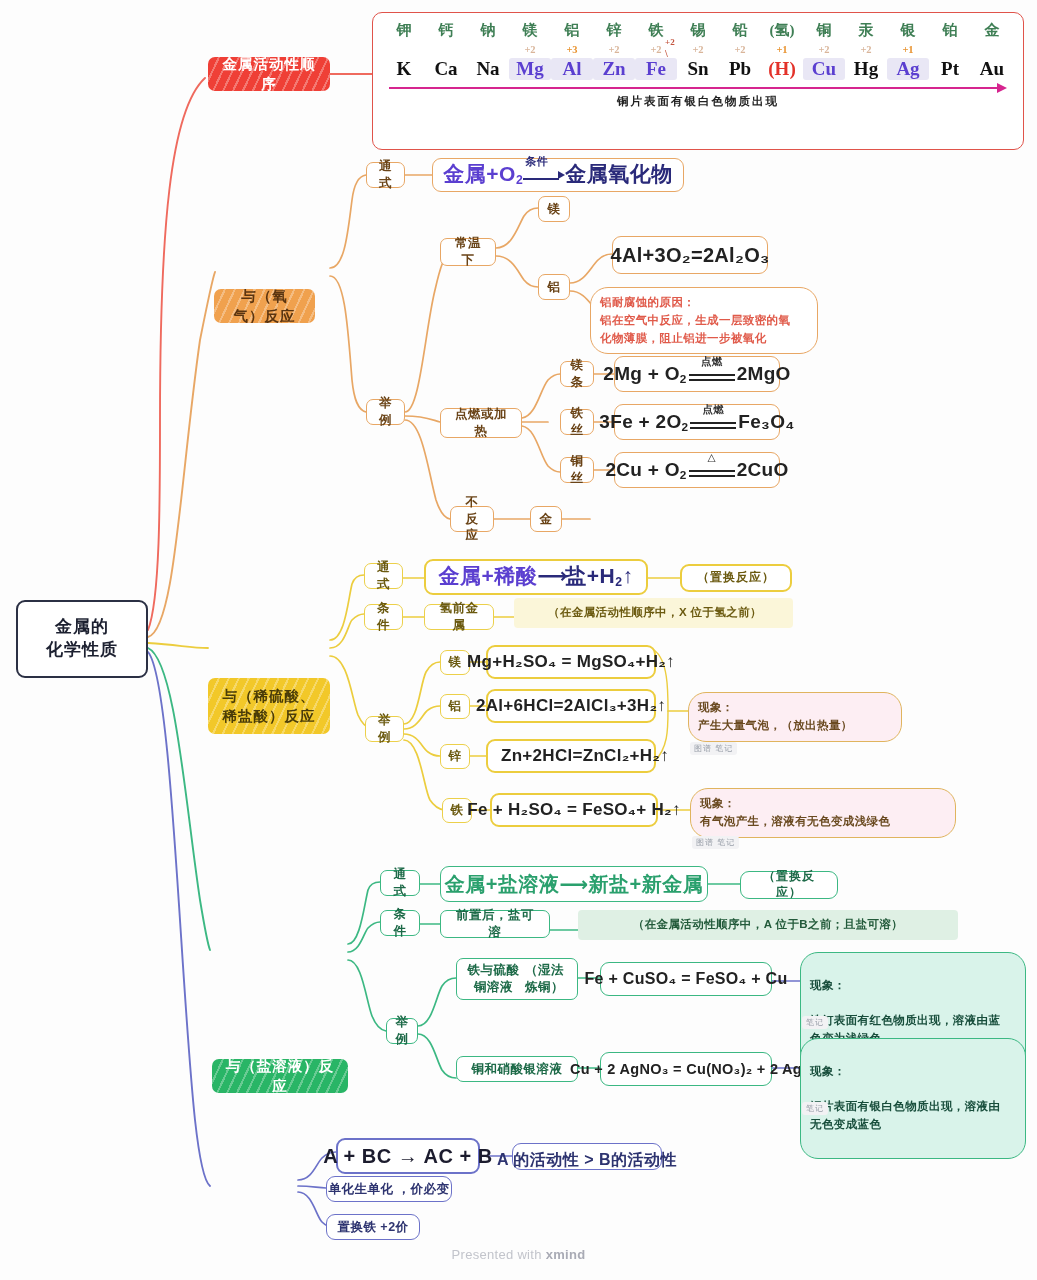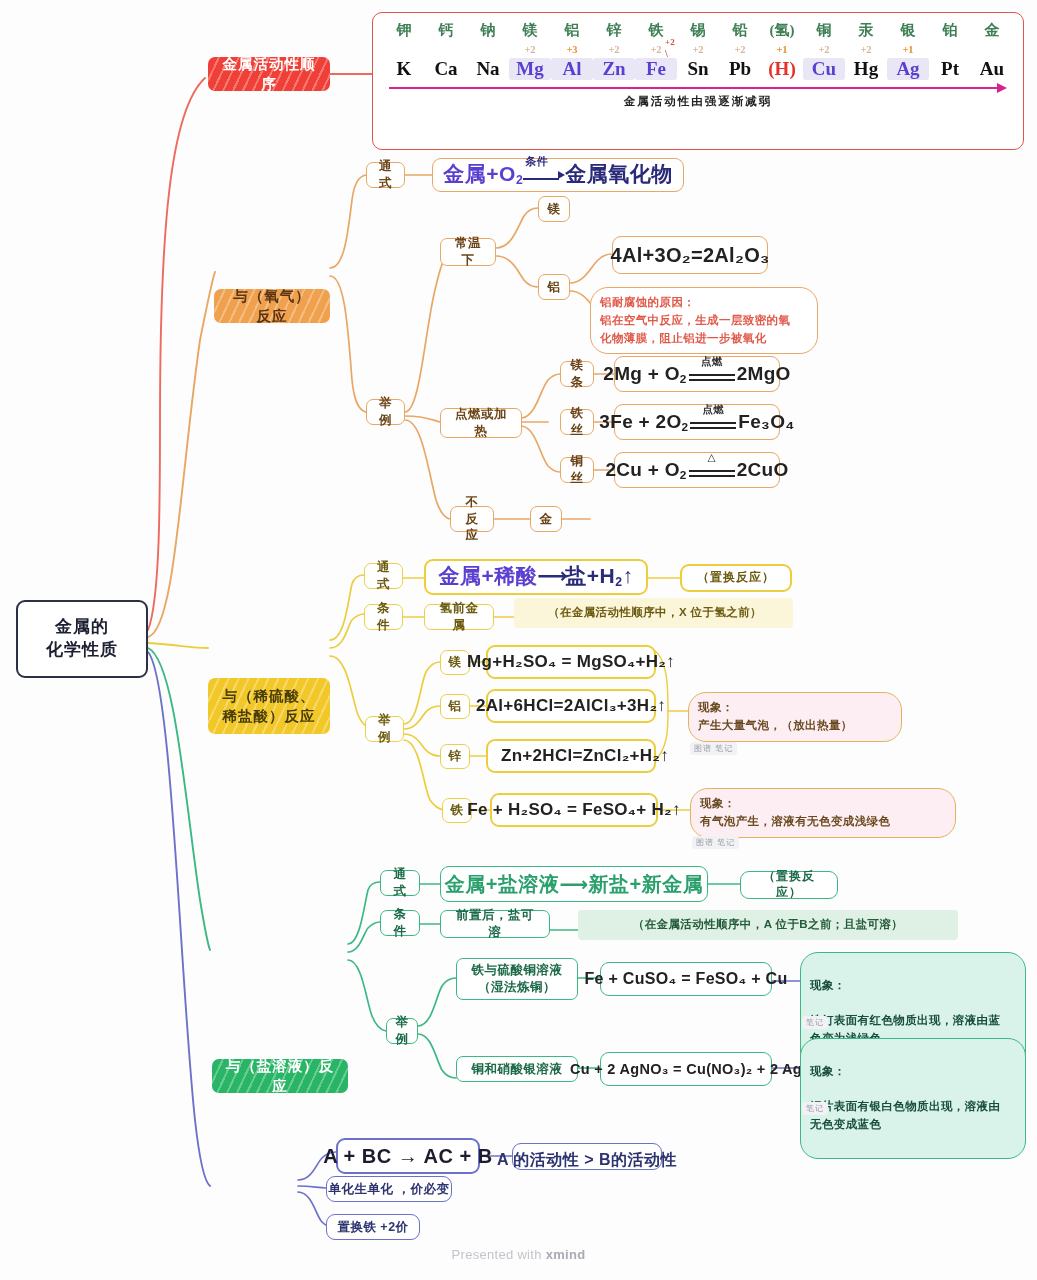--- a/index.html
+++ b/index.html
@@ -260,24 +260,24 @@
       <div class="cell">Hg</div>
       <div class="cell hl">Ag</div>
       <div class="cell">Pt</div>
       <div class="cell">Au</div>
     </div>
 
     <div class="arrowline">
       <div class="bar"></div>
         <div class="tip"></div>
     </div>
-    <div class="act-caption">金属活动性由强逐渐减弱</div>
-  </div>
-
-  <div class="node chip chip-orange" style="left:214px;top:255px;width:116px;height:34px;">
+    <div class="act-caption">铜片表面有银白色物质出现</div>
+  </div>
+
+  <div class="node chip chip-orange" style="left:214px;top:255px;width:101px;height:34px;">
     <span>与（氧气）反应</span>
   </div>
 
   <div class="node pill o" style="left:366px;top:162px;width:39px;height:26px;">
     <span>通式</span>
   </div>
 
   <div class="node fbox o" style="left:432px;top:158px;width:252px;height:34px;">
     <span class="gen"><span>金属+O</span><sub>2</sub><span class="condarrow"><span class="lbl">条件</span><span class="ln"></span><span class="hd"></span></span><span class="dk">金属氧化物</span></span>
   </div>
@@ -419,21 +419,21 @@
   </div>
   <div class="node pill g" style="left:440px;top:910px;width:110px;height:28px;">
     <span>前置后，盐可溶</span>
   </div>
   <div class="note plain-g" style="position:absolute;left:578px;top:910px;width:362px;text-align:center;">（在金属活动性顺序中，A 位于B之前；且盐可溶）</div>
 
   <div class="node pill g" style="left:386px;top:1018px;width:32px;height:26px;">
     <span>举例</span>
   </div>
 
-  <div class="node pill g" style="left:456px;top:958px;width:122px;height:42px;flex-direction:column;">
+  <div class="node pill g" style="left:456px;top:958px;width:122px;height:42px;">
     <span>铁与硫酸铜溶液</span>
     <span>（湿法炼铜）</span>
   </div>
   <div class="node fbox g" style="left:600px;top:962px;width:172px;height:34px;">
     <span class="eq" style="font-size:16px;">Fe + CuSO₄ = FeSO₄ + Cu</span>
   </div>
   <div class="note mint" style="position:absolute;left:800px;top:952px;width:206px;white-space:pre-line;">
     <div>现象：</div>
     <div>铁钉表面有红色物质出现，溶液由蓝
 色变为浅绿色</div>

